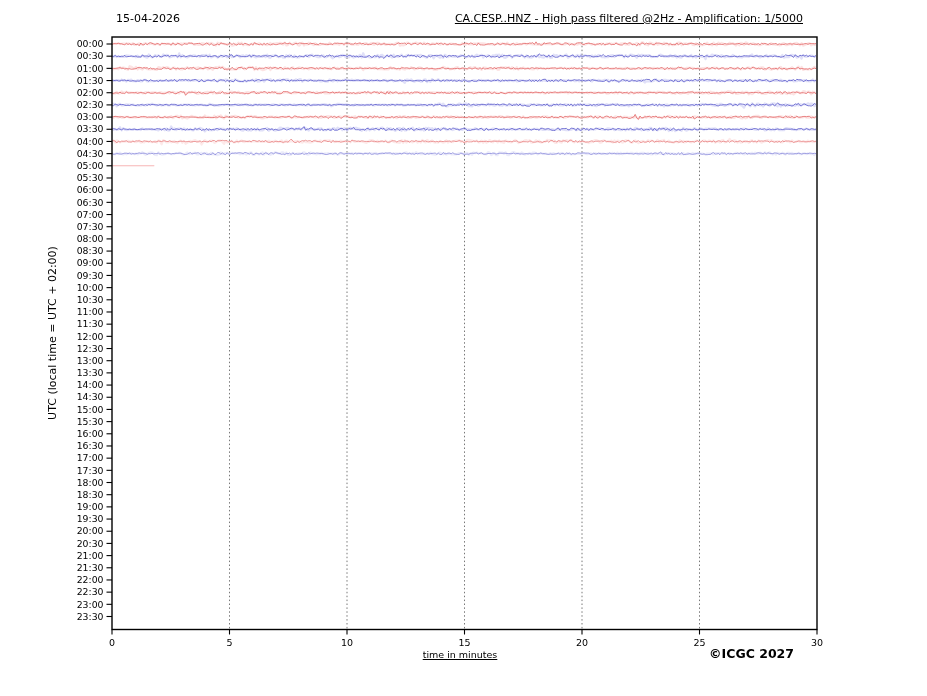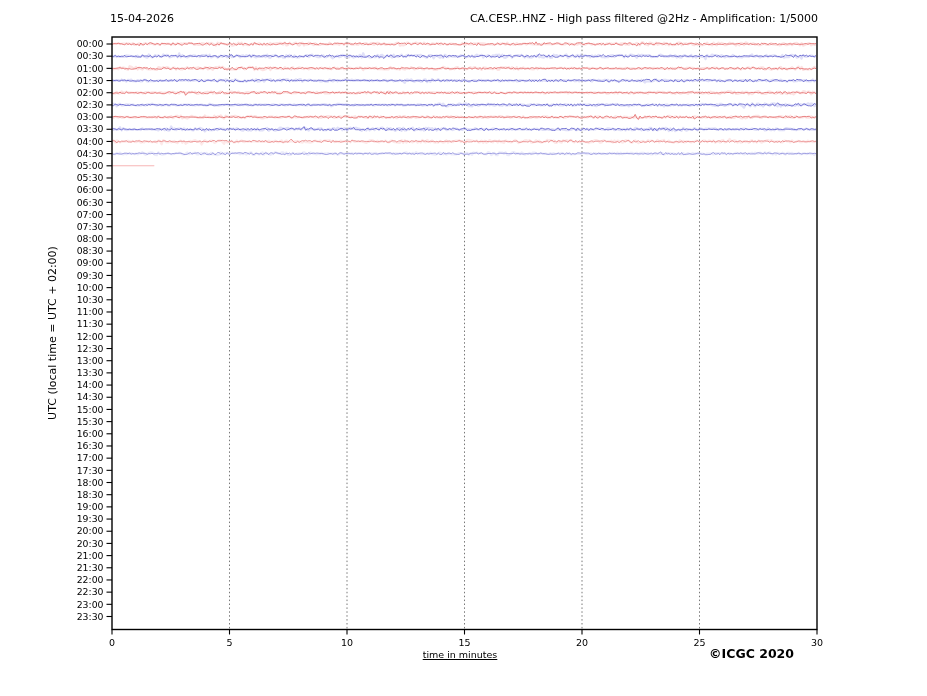--- a/index.html
+++ b/index.html
@@ -1,36 +1,36 @@
 <!DOCTYPE html>
 <html><head>
 <meta charset="utf-8">
 <style>
   html,body{margin:0;padding:0;background:#ffffff;}
   body{width:927px;height:696px;position:relative;overflow:hidden;
        font-family:"DejaVu Sans",sans-serif;color:#000;}
   .abs{position:absolute;white-space:nowrap;}
-  .hdr{font-size:11px;top:12px;}
+  .hdr{font-size:11px;top:12px;margin-left:6px;}
   #hdr-date{left:110px;}
-  #hdr-title{right:109px;text-align:right;}
+  #hdr-title{right:124px;text-align:right;text-decoration:underline;}
   #y-axis-title{left:52px;top:333px;transform:translate(-50%,-50%) rotate(-90deg);
                 font-size:11px;}
   #x-axis-title{left:460px;top:649px;transform:translateX(-50%);font-size:9.5px;text-decoration:underline;}
   #copyright{right:133px;top:646px;font-size:12.5px;font-weight:bold;}
   svg{position:absolute;left:0;top:0;}
   svg text{font-family:"DejaVu Sans",sans-serif;}
 </style>
 </head>
 <body>
 
 <div class="abs hdr" id="hdr-date">15-04-2026</div>
 <div class="abs hdr" id="hdr-title">CA.CESP..HNZ - High pass filtered @2Hz - Amplification: 1/5000</div>
 <div class="abs" id="y-axis-title">UTC (local time = UTC + 02:00)</div>
 <div class="abs" id="x-axis-title">time in minutes</div>
-<div class="abs" id="copyright">©ICGC 2020</div>
+<div class="abs" id="copyright">©ICGC 2027</div>
 
 <svg id="plot" width="927" height="696" viewBox="0 0 927 696">
     <line x1="229.5" y1="38" x2="229.5" y2="628.5" stroke="#555555" stroke-width="0.8" stroke-dasharray="1.5 2.4"></line>
     <line x1="347" y1="38" x2="347" y2="628.5" stroke="#555555" stroke-width="0.8" stroke-dasharray="1.5 2.4"></line>
     <line x1="464.5" y1="38" x2="464.5" y2="628.5" stroke="#555555" stroke-width="0.8" stroke-dasharray="1.5 2.4"></line>
     <line x1="582" y1="38" x2="582" y2="628.5" stroke="#555555" stroke-width="0.8" stroke-dasharray="1.5 2.4"></line>
     <line x1="699.5" y1="38" x2="699.5" y2="628.5" stroke="#555555" stroke-width="0.8" stroke-dasharray="1.5 2.4"></line>
     <path d="M112.0,43.86 L113.6,43.82 L115.2,43.47 L116.8,43.81 L118.4,43.10 L120.0,44.04 L121.6,43.93 L123.2,43.56 L124.8,43.59 L126.4,44.31 L128.0,43.44 L129.6,43.76 L131.2,44.17 L132.8,43.09 L134.4,44.96 L136.0,44.30 L137.6,44.15 L139.2,43.26 L140.8,44.29 L142.4,44.43 L144.0,43.56 L145.6,43.25 L147.2,43.74 L148.8,44.21 L150.4,43.89 L152.0,43.59 L153.6,44.40 L155.2,44.53 L156.8,43.63 L158.4,44.35 L160.0,44.43 L161.6,43.63 L163.2,43.89 L164.8,44.42 L166.4,43.83 L168.0,43.49 L169.6,43.82 L171.2,43.98 L172.8,44.10 L174.4,44.33 L176.0,43.87 L177.6,43.44 L179.2,44.20 L180.8,43.43 L182.4,43.84 L184.0,43.36 L185.6,43.29 L187.2,43.68 L188.8,43.00 L190.4,43.18 L192.0,43.44 L193.6,44.35 L195.2,44.83 L196.8,44.30 L198.4,44.97 L200.0,44.58 L201.6,43.22 L203.2,43.30 L204.8,43.83 L206.4,44.59 L208.0,42.99 L209.6,44.01 L211.2,42.95 L212.8,43.60 L214.4,44.54 L216.0,45.54 L217.6,42.67 L219.2,43.92 L220.8,42.87 L222.4,43.71 L224.0,43.91 L225.6,44.28 L227.2,43.73 L228.8,44.27 L230.4,44.39 L232.0,45.59 L233.6,45.45 L235.2,43.76 L236.8,44.64 L238.4,42.75 L240.0,43.83 L241.6,42.74 L243.2,45.27 L244.8,44.13 L246.4,44.63 L248.0,45.19 L249.6,44.81 L251.2,43.89 L252.8,43.79 L254.4,42.87 L256.0,44.17 L257.6,43.75 L259.2,43.27 L260.8,44.16 L262.4,44.85 L264.0,43.46 L265.6,45.01 L267.2,45.16 L268.8,44.15 L270.4,42.96 L272.0,44.66 L273.6,43.51 L275.2,43.50 L276.8,43.11 L278.4,43.42 L280.0,42.84 L281.6,43.05 L283.2,44.60 L284.8,42.54 L286.4,45.45 L288.0,44.86 L289.6,42.69 L291.2,44.24 L292.8,43.70 L294.4,43.08 L296.0,42.57 L297.6,44.74 L299.2,45.68 L300.8,44.16 L302.4,42.64 L304.0,45.54 L305.6,43.94 L307.2,44.62 L308.8,42.68 L310.4,43.91 L312.0,44.06 L313.6,45.22 L315.2,43.22 L316.8,44.95 L318.4,44.72 L320.0,44.92 L321.6,44.04 L323.2,44.23 L324.8,44.09 L326.4,44.68 L328.0,44.58 L329.6,42.72 L331.2,44.18 L332.8,44.49 L334.4,44.08 L336.0,44.11 L337.6,43.89 L339.2,44.82 L340.8,43.62 L342.4,43.64 L344.0,44.78 L345.6,43.03 L347.2,44.58 L348.8,43.13 L350.4,43.80 L352.0,44.69 L353.6,44.73 L355.2,43.74 L356.8,44.74 L358.4,44.83 L360.0,43.22 L361.6,44.29 L363.2,44.79 L364.8,43.19 L366.4,43.14 L368.0,44.66 L369.6,44.14 L371.2,42.99 L372.8,44.39 L374.4,44.88 L376.0,43.00 L377.6,42.92 L379.2,43.19 L380.8,44.68 L382.4,44.08 L384.0,43.05 L385.6,44.96 L387.2,44.36 L388.8,43.86 L390.4,43.96 L392.0,44.29 L393.6,43.96 L395.2,43.44 L396.8,42.75 L398.4,42.89 L400.0,45.61 L401.6,45.02 L403.2,45.32 L404.8,45.04 L406.4,42.82 L408.0,42.66 L409.6,43.40 L411.2,44.42 L412.8,43.33 L414.4,43.24 L416.0,42.59 L417.6,43.21 L419.2,43.47 L420.8,43.30 L422.4,44.05 L424.0,42.61 L425.6,43.69 L427.2,44.19 L428.8,44.45 L430.4,44.91 L432.0,43.45 L433.6,43.68 L435.2,44.01 L436.8,43.53 L438.4,43.45 L440.0,44.74 L441.6,44.06 L443.2,43.90 L444.8,43.94 L446.4,44.14 L448.0,44.54 L449.6,43.73 L451.2,43.60 L452.8,43.78 L454.4,44.56 L456.0,44.36 L457.6,44.75 L459.2,44.77 L460.8,44.75 L462.4,43.02 L464.0,44.75 L465.6,44.84 L467.2,43.62 L468.8,44.22 L470.4,44.28 L472.0,44.48 L473.6,43.39 L475.2,43.49 L476.8,43.57 L478.4,43.05 L480.0,43.47 L481.6,43.35 L483.2,43.45 L484.8,43.57 L486.4,44.38 L488.0,44.02 L489.6,44.50 L491.2,44.12 L492.8,44.68 L494.4,44.59 L496.0,43.96 L497.6,43.61 L499.2,44.32 L500.8,43.57 L502.4,43.86 L504.0,43.47 L505.6,44.89 L507.2,42.54 L508.8,44.18 L510.4,44.74 L512.0,44.05 L513.6,44.88 L515.2,44.16 L516.8,43.11 L518.4,44.28 L520.0,44.37 L521.6,44.30 L523.2,43.50 L524.8,43.23 L526.4,44.64 L528.0,43.54 L529.6,43.97 L531.2,44.05 L532.8,44.47 L534.4,44.23 L536.0,44.53 L537.6,44.51 L539.2,44.54 L540.8,44.42 L542.4,43.79 L544.0,43.68 L545.6,44.26 L547.2,43.85 L548.8,44.10 L550.4,44.28 L552.0,44.43 L553.6,43.96 L555.2,43.65 L556.8,44.02 L558.4,43.44 L560.0,43.67 L561.6,44.63 L563.2,44.48 L564.8,44.35 L566.4,43.78 L568.0,43.65 L569.6,43.55 L571.2,44.23 L572.8,44.31 L574.4,43.74 L576.0,44.44 L577.6,44.68 L579.2,43.35 L580.8,44.45 L582.4,44.44 L584.0,44.59 L585.6,44.62 L587.2,43.84 L588.8,43.14 L590.4,44.17 L592.0,44.61 L593.6,43.73 L595.2,44.98 L596.8,44.22 L598.4,43.92 L600.0,44.43 L601.6,43.38 L603.2,44.19 L604.8,44.78 L606.4,43.53 L608.0,43.55 L609.6,43.98 L611.2,43.47 L612.8,43.99 L614.4,43.67 L616.0,42.97 L617.6,43.87 L619.2,44.28 L620.8,43.35 L622.4,43.43 L624.0,43.27 L625.6,44.63 L627.2,44.29 L628.8,44.97 L630.4,43.57 L632.0,43.85 L633.6,44.36 L635.2,43.95 L636.8,42.84 L638.4,44.41 L640.0,45.26 L641.6,42.44 L643.2,42.41 L644.8,44.19 L646.4,44.56 L648.0,45.34 L649.6,42.69 L651.2,42.95 L652.8,43.51 L654.4,44.86 L656.0,42.58 L657.6,44.79 L659.2,44.27 L660.8,43.80 L662.4,44.51 L664.0,42.59 L665.6,44.68 L667.2,43.46 L668.8,45.32 L670.4,43.45 L672.0,45.06 L673.6,45.03 L675.2,44.16 L676.8,44.44 L678.4,42.54 L680.0,42.60 L681.6,45.22 L683.2,43.66 L684.8,43.65 L686.4,43.41 L688.0,44.43 L689.6,43.06 L691.2,43.04 L692.8,44.96 L694.4,45.20 L696.0,43.17 L697.6,45.01 L699.2,43.50 L700.8,45.15 L702.4,45.17 L704.0,44.81 L705.6,43.95 L707.2,42.65 L708.8,44.56 L710.4,44.35 L712.0,45.38 L713.6,42.62 L715.2,44.41 L716.8,45.27 L718.4,42.67 L720.0,44.01 L721.6,42.97 L723.2,43.46 L724.8,45.14 L726.4,45.09 L728.0,44.29 L729.6,42.71 L731.2,43.49 L732.8,43.09 L734.4,44.24 L736.0,45.57 L737.6,43.55 L739.2,45.35 L740.8,42.97 L742.4,43.08 L744.0,45.20 L745.6,42.29 L747.2,42.97 L748.8,44.11 L750.4,44.52 L752.0,43.64 L753.6,43.22 L755.2,44.92 L756.8,43.95 L758.4,45.25 L760.0,45.12 L761.6,44.69 L763.2,43.57 L764.8,44.02 L766.4,44.72 L768.0,44.93 L769.6,44.76 L771.2,43.04 L772.8,44.50 L774.4,44.43 L776.0,45.00 L777.6,44.78 L779.2,45.30 L780.8,45.13 L782.4,43.45 L784.0,43.07 L785.6,45.14 L787.2,45.04 L788.8,44.57 L790.4,43.47 L792.0,45.11 L793.6,43.79 L795.2,43.03 L796.8,42.93 L798.4,44.11 L800.0,45.26 L801.6,43.19 L803.2,45.63 L804.8,44.96 L806.4,44.32 L808.0,43.31 L809.6,43.01 L811.2,45.40 L812.8,44.04 L814.4,44.86 L816.0,44.65" fill="none" stroke="#f6a8a8" stroke-width="2.2" stroke-opacity="0.32" stroke-linejoin="round"></path>
     <path d="M112.0,44.64 L113.6,43.62 L115.2,43.64 L116.8,43.68 L118.4,43.34 L120.0,43.76 L121.6,43.75 L123.2,44.42 L124.8,44.74 L126.4,43.28 L128.0,44.49 L129.6,43.73 L131.2,44.80 L132.8,44.05 L134.4,43.79 L136.0,44.90 L137.6,44.10 L139.2,45.75 L140.8,43.01 L142.4,44.89 L144.0,44.84 L145.6,43.35 L147.2,44.76 L148.8,43.18 L150.4,42.67 L152.0,43.29 L153.6,43.86 L155.2,44.47 L156.8,43.69 L158.4,43.62 L160.0,45.31 L161.6,43.37 L163.2,43.52 L164.8,43.44 L166.4,43.96 L168.0,43.80 L169.6,44.06 L171.2,45.27 L172.8,42.78 L174.4,44.08 L176.0,45.04 L177.6,43.15 L179.2,43.70 L180.8,44.84 L182.4,45.27 L184.0,43.58 L185.6,44.02 L187.2,44.26 L188.8,42.99 L190.4,43.25 L192.0,43.12 L193.6,44.15 L195.2,43.84 L196.8,43.57 L198.4,43.44 L200.0,43.27 L201.6,45.03 L203.2,45.02 L204.8,44.16 L206.4,43.01 L208.0,43.73 L209.6,45.13 L211.2,43.43 L212.8,45.26 L214.4,45.24 L216.0,44.61 L217.6,43.90 L219.2,45.13 L220.8,42.89 L222.4,43.51 L224.0,43.82 L225.6,44.19 L227.2,45.07 L228.8,43.96 L230.4,43.15 L232.0,44.50 L233.6,43.29 L235.2,44.62 L236.8,45.04 L238.4,43.88 L240.0,44.36 L241.6,43.93 L243.2,44.58 L244.8,43.21 L246.4,43.82 L248.0,44.43 L249.6,45.19 L251.2,43.54 L252.8,45.25 L254.4,42.78 L256.0,43.59 L257.6,44.10 L259.2,44.86 L260.8,43.89 L262.4,44.84 L264.0,43.51 L265.6,44.53 L267.2,43.33 L268.8,44.44 L270.4,45.01 L272.0,44.10 L273.6,43.98 L275.2,44.61 L276.8,44.62 L278.4,44.09 L280.0,43.69 L281.6,43.98 L283.2,43.44 L284.8,42.77 L286.4,43.48 L288.0,43.74 L289.6,43.21 L291.2,44.06 L292.8,44.94 L294.4,44.09 L296.0,43.36 L297.6,43.79 L299.2,43.04 L300.8,43.11 L302.4,43.55 L304.0,43.72 L305.6,43.53 L307.2,43.46 L308.8,44.51 L310.4,43.19 L312.0,43.59 L313.6,43.45 L315.2,44.54 L316.8,44.13 L318.4,44.72 L320.0,43.12 L321.6,43.85 L323.2,43.93 L324.8,44.32 L326.4,44.21 L328.0,44.42 L329.6,44.26 L331.2,43.95 L332.8,44.58 L334.4,42.95 L336.0,43.32 L337.6,43.15 L339.2,43.36 L340.8,43.50 L342.4,43.50 L344.0,44.37 L345.6,43.26 L347.2,43.43 L348.8,43.23 L350.4,44.10 L352.0,44.02 L353.6,44.13 L355.2,42.96 L356.8,43.88 L358.4,43.25 L360.0,42.99 L361.6,43.89 L363.2,43.24 L364.8,44.57 L366.4,44.07 L368.0,44.45 L369.6,44.24 L371.2,44.49 L372.8,43.03 L374.4,43.16 L376.0,43.82 L377.6,44.78 L379.2,43.83 L380.8,44.29 L382.4,44.16 L384.0,43.60 L385.6,44.20 L387.2,44.36 L388.8,44.52 L390.4,44.83 L392.0,44.01 L393.6,44.92 L395.2,44.78 L396.8,43.72 L398.4,42.90 L400.0,43.59 L401.6,43.27 L403.2,43.40 L404.8,42.95 L406.4,44.58 L408.0,43.02 L409.6,43.58 L411.2,44.78 L412.8,43.89 L414.4,43.40 L416.0,43.38 L417.6,45.07 L419.2,43.30 L420.8,43.12 L422.4,44.45 L424.0,43.76 L425.6,44.46 L427.2,43.23 L428.8,43.65 L430.4,44.57 L432.0,44.21 L433.6,44.23 L435.2,44.44 L436.8,43.15 L438.4,44.25 L440.0,43.19 L441.6,43.25 L443.2,44.64 L444.8,43.16 L446.4,44.82 L448.0,44.63 L449.6,43.79 L451.2,44.46 L452.8,44.03 L454.4,43.91 L456.0,43.84 L457.6,44.54 L459.2,44.81 L460.8,44.72 L462.4,44.02 L464.0,43.59 L465.6,43.06 L467.2,43.43 L468.8,44.17 L470.4,43.03 L472.0,43.31 L473.6,44.66 L475.2,44.10 L476.8,45.50 L478.4,42.94 L480.0,44.88 L481.6,44.86 L483.2,45.04 L484.8,44.98 L486.4,44.38 L488.0,43.98 L489.6,43.98 L491.2,43.65 L492.8,43.64 L494.4,44.93 L496.0,44.45 L497.6,43.10 L499.2,44.05 L500.8,44.68 L502.4,43.33 L504.0,43.68 L505.6,43.97 L507.2,44.06 L508.8,44.46 L510.4,44.89 L512.0,43.88 L513.6,43.35 L515.2,44.82 L516.8,44.57 L518.4,44.24 L520.0,43.91 L521.6,44.15 L523.2,43.64 L524.8,43.54 L526.4,43.54 L528.0,43.81 L529.6,43.04 L531.2,43.23 L532.8,42.67 L534.4,44.40 L536.0,41.85 L537.6,44.32 L539.2,43.66 L540.8,45.13 L542.4,45.04 L544.0,42.81 L545.6,43.63 L547.2,43.33 L548.8,43.07 L550.4,42.86 L552.0,44.27 L553.6,44.09 L555.2,43.64 L556.8,42.88 L558.4,43.19 L560.0,44.15 L561.6,44.51 L563.2,44.28 L564.8,42.89 L566.4,43.03 L568.0,43.70 L569.6,45.13 L571.2,43.90 L572.8,44.15 L574.4,45.21 L576.0,43.33 L577.6,42.90 L579.2,42.82 L580.8,42.75 L582.4,44.17 L584.0,44.56 L585.6,43.51 L587.2,43.42 L588.8,43.17 L590.4,43.54 L592.0,43.73 L593.6,44.47 L595.2,44.90 L596.8,44.08 L598.4,44.12 L600.0,43.33 L601.6,44.81 L603.2,43.29 L604.8,44.80 L606.4,44.36 L608.0,44.05 L609.6,43.29 L611.2,44.66 L612.8,44.38 L614.4,44.51 L616.0,42.97 L617.6,44.03 L619.2,44.64 L620.8,45.00 L622.4,44.98 L624.0,43.42 L625.6,43.23 L627.2,44.08 L628.8,42.96 L630.4,42.81 L632.0,44.81 L633.6,44.22 L635.2,44.56 L636.8,45.96 L638.4,43.46 L640.0,44.68 L641.6,42.91 L643.2,43.21 L644.8,44.29 L646.4,43.09 L648.0,43.81 L649.6,43.90 L651.2,43.81 L652.8,44.76 L654.4,44.49 L656.0,43.16 L657.6,43.10 L659.2,43.06 L660.8,43.51 L662.4,43.92 L664.0,44.45 L665.6,43.27 L667.2,43.35 L668.8,44.32 L670.4,43.86 L672.0,44.70 L673.6,44.37 L675.2,44.92 L676.8,42.89 L678.4,44.90 L680.0,43.63 L681.6,42.96 L683.2,44.92 L684.8,44.10 L686.4,44.46 L688.0,43.92 L689.6,43.63 L691.2,43.22 L692.8,43.45 L694.4,43.85 L696.0,44.36 L697.6,43.65 L699.2,44.91 L700.8,43.68 L702.4,44.70 L704.0,43.13 L705.6,44.06 L707.2,44.40 L708.8,44.61 L710.4,44.33 L712.0,43.56 L713.6,44.58 L715.2,44.35 L716.8,43.87 L718.4,44.39 L720.0,44.07 L721.6,44.48 L723.2,44.36 L724.8,43.59 L726.4,44.05 L728.0,44.01 L729.6,44.12 L731.2,43.88 L732.8,43.82 L734.4,44.13 L736.0,43.90 L737.6,43.73 L739.2,43.32 L740.8,44.39 L742.4,44.39 L744.0,43.48 L745.6,44.10 L747.2,43.94 L748.8,44.44 L750.4,43.39 L752.0,44.33 L753.6,44.39 L755.2,44.00 L756.8,44.40 L758.4,43.58 L760.0,44.72 L761.6,43.24 L763.2,43.96 L764.8,43.41 L766.4,43.85 L768.0,44.60 L769.6,43.59 L771.2,44.36 L772.8,43.90 L774.4,43.80 L776.0,43.48 L777.6,44.67 L779.2,43.86 L780.8,44.29 L782.4,44.32 L784.0,44.45 L785.6,43.78 L787.2,44.15 L788.8,43.79 L790.4,43.85 L792.0,44.18 L793.6,43.74 L795.2,44.24 L796.8,44.45 L798.4,44.14 L800.0,44.37 L801.6,44.26 L803.2,44.12 L804.8,43.62 L806.4,43.61 L808.0,44.31 L809.6,43.63 L811.2,43.62 L812.8,43.68 L814.4,43.75 L816.0,43.59" fill="none" stroke="#e05c5c" stroke-width="0.95" stroke-opacity="0.8" stroke-linejoin="round"></path>
     <path d="M112.0,55.43 L113.6,56.96 L115.2,55.71 L116.8,57.04 L118.4,56.41 L120.0,56.87 L121.6,56.70 L123.2,56.99 L124.8,56.87 L126.4,55.33 L128.0,55.71 L129.6,55.73 L131.2,56.03 L132.8,56.54 L134.4,56.26 L136.0,57.27 L137.6,55.63 L139.2,56.79 L140.8,56.91 L142.4,55.25 L144.0,56.58 L145.6,57.24 L147.2,57.74 L148.8,54.48 L150.4,56.40 L152.0,57.44 L153.6,56.74 L155.2,55.04 L156.8,56.17 L158.4,55.26 L160.0,56.80 L161.6,56.97 L163.2,54.53 L164.8,56.19 L166.4,54.85 L168.0,55.15 L169.6,57.32 L171.2,57.01 L172.8,55.83 L174.4,56.29 L176.0,55.58 L177.6,57.27 L179.2,53.29 L180.8,57.31 L182.4,55.03 L184.0,56.56 L185.6,56.73 L187.2,57.49 L188.8,56.80 L190.4,55.29 L192.0,56.40 L193.6,55.24 L195.2,55.60 L196.8,56.18 L198.4,56.09 L200.0,57.15 L201.6,55.19 L203.2,55.17 L204.8,55.35 L206.4,54.88 L208.0,57.17 L209.6,54.69 L211.2,57.48 L212.8,56.70 L214.4,56.03 L216.0,56.24 L217.6,57.74 L219.2,56.07 L220.8,55.94 L222.4,56.89 L224.0,55.67 L225.6,56.08 L227.2,57.32 L228.8,55.98 L230.4,55.44 L232.0,57.27 L233.6,56.94 L235.2,56.31 L236.8,55.29 L238.4,55.59 L240.0,57.38 L241.6,55.50 L243.2,55.26 L244.8,56.64 L246.4,55.16 L248.0,56.24 L249.6,55.30 L251.2,57.18 L252.8,54.90 L254.4,56.77 L256.0,57.50 L257.6,56.75 L259.2,56.93 L260.8,56.60 L262.4,56.82 L264.0,55.36 L265.6,57.15 L267.2,54.70 L268.8,57.43 L270.4,57.89 L272.0,55.60 L273.6,55.89 L275.2,54.86 L276.8,56.32 L278.4,57.12 L280.0,56.97 L281.6,55.93 L283.2,57.62 L284.8,57.71 L286.4,55.16 L288.0,57.04 L289.6,54.95 L291.2,56.84 L292.8,57.15 L294.4,55.51 L296.0,57.38 L297.6,57.40 L299.2,57.43 L300.8,56.27 L302.4,56.70 L304.0,56.70 L305.6,55.58 L307.2,55.02 L308.8,57.00 L310.4,55.91 L312.0,54.69 L313.6,55.95 L315.2,56.08 L316.8,56.89 L318.4,57.10 L320.0,57.09 L321.6,56.34 L323.2,55.36 L324.8,57.11 L326.4,57.17 L328.0,56.29 L329.6,55.42 L331.2,57.10 L332.8,58.28 L334.4,56.47 L336.0,56.70 L337.6,55.60 L339.2,57.15 L340.8,56.78 L342.4,54.83 L344.0,55.59 L345.6,57.29 L347.2,56.19 L348.8,57.47 L350.4,55.78 L352.0,56.57 L353.6,57.70 L355.2,56.23 L356.8,57.00 L358.4,56.15 L360.0,54.98 L361.6,57.53 L363.2,53.25 L364.8,56.87 L366.4,56.44 L368.0,56.53 L369.6,57.47 L371.2,57.58 L372.8,56.65 L374.4,57.13 L376.0,57.19 L377.6,54.80 L379.2,57.58 L380.8,55.00 L382.4,54.89 L384.0,56.63 L385.6,56.58 L387.2,55.23 L388.8,56.30 L390.4,56.25 L392.0,57.51 L393.6,54.76 L395.2,56.35 L396.8,56.43 L398.4,56.83 L400.0,55.72 L401.6,54.61 L403.2,56.86 L404.8,56.27 L406.4,55.53 L408.0,54.86 L409.6,56.15 L411.2,55.04 L412.8,55.90 L414.4,55.60 L416.0,55.32 L417.6,55.11 L419.2,55.38 L420.8,54.90 L422.4,56.44 L424.0,56.36 L425.6,57.30 L427.2,57.60 L428.8,55.35 L430.4,55.07 L432.0,55.60 L433.6,58.25 L435.2,56.12 L436.8,55.31 L438.4,56.66 L440.0,57.75 L441.6,56.55 L443.2,57.77 L444.8,54.82 L446.4,55.65 L448.0,57.10 L449.6,56.11 L451.2,56.14 L452.8,56.70 L454.4,56.36 L456.0,56.65 L457.6,56.01 L459.2,56.78 L460.8,55.21 L462.4,55.84 L464.0,55.71 L465.6,57.43 L467.2,57.03 L468.8,56.20 L470.4,56.37 L472.0,55.51 L473.6,57.27 L475.2,55.61 L476.8,54.63 L478.4,56.11 L480.0,55.42 L481.6,54.78 L483.2,57.56 L484.8,55.79 L486.4,56.19 L488.0,55.11 L489.6,56.35 L491.2,57.20 L492.8,55.34 L494.4,55.49 L496.0,54.88 L497.6,54.94 L499.2,54.52 L500.8,56.91 L502.4,54.56 L504.0,57.58 L505.6,57.80 L507.2,56.79 L508.8,55.50 L510.4,55.01 L512.0,57.62 L513.6,56.61 L515.2,55.67 L516.8,55.45 L518.4,55.20 L520.0,55.64 L521.6,54.85 L523.2,56.30 L524.8,57.53 L526.4,55.29 L528.0,57.20 L529.6,57.30 L531.2,57.71 L532.8,57.01 L534.4,55.78 L536.0,56.66 L537.6,55.13 L539.2,57.26 L540.8,56.57 L542.4,57.51 L544.0,57.59 L545.6,55.82 L547.2,57.21 L548.8,55.20 L550.4,57.93 L552.0,57.77 L553.6,54.72 L555.2,55.65 L556.8,55.04 L558.4,56.33 L560.0,55.43 L561.6,56.15 L563.2,56.12 L564.8,55.61 L566.4,54.46 L568.0,57.87 L569.6,56.40 L571.2,56.32 L572.8,55.01 L574.4,57.05 L576.0,55.78 L577.6,54.93 L579.2,57.36 L580.8,54.72 L582.4,57.20 L584.0,55.45 L585.6,55.34 L587.2,56.28 L588.8,55.96 L590.4,57.35 L592.0,55.41 L593.6,56.82 L595.2,55.47 L596.8,56.90 L598.4,54.98 L600.0,55.39 L601.6,57.09 L603.2,56.80 L604.8,57.48 L606.4,56.82 L608.0,57.09 L609.6,55.78 L611.2,55.27 L612.8,55.05 L614.4,56.98 L616.0,55.59 L617.6,55.18 L619.2,55.63 L620.8,54.94 L622.4,55.52 L624.0,57.39 L625.6,55.14 L627.2,56.30 L628.8,55.98 L630.4,54.65 L632.0,54.76 L633.6,55.21 L635.2,55.96 L636.8,57.88 L638.4,54.63 L640.0,55.58 L641.6,54.83 L643.2,55.15 L644.8,55.35 L646.4,55.44 L648.0,55.22 L649.6,55.15 L651.2,57.17 L652.8,56.70 L654.4,56.86 L656.0,56.83 L657.6,56.48 L659.2,55.01 L660.8,54.69 L662.4,55.45 L664.0,56.72 L665.6,56.77 L667.2,56.51 L668.8,56.91 L670.4,55.00 L672.0,56.41 L673.6,56.61 L675.2,55.14 L676.8,57.51 L678.4,55.93 L680.0,57.32 L681.6,57.60 L683.2,55.69 L684.8,55.03 L686.4,56.39 L688.0,56.78 L689.6,56.71 L691.2,54.86 L692.8,57.29 L694.4,56.32 L696.0,57.64 L697.6,56.46 L699.2,55.77 L700.8,56.43 L702.4,56.96 L704.0,56.76 L705.6,59.01 L707.2,55.01 L708.8,56.25 L710.4,55.99 L712.0,54.65 L713.6,55.08 L715.2,55.09 L716.8,55.14 L718.4,57.10 L720.0,55.84 L721.6,55.21 L723.2,56.38 L724.8,57.47 L726.4,56.70 L728.0,56.62 L729.6,57.09 L731.2,56.94 L732.8,54.98 L734.4,56.15 L736.0,56.24 L737.6,57.12 L739.2,56.91 L740.8,57.28 L742.4,57.30 L744.0,56.54 L745.6,56.48 L747.2,56.71 L748.8,56.83 L750.4,55.44 L752.0,54.51 L753.6,56.74 L755.2,56.61 L756.8,55.42 L758.4,56.28 L760.0,57.51 L761.6,56.85 L763.2,56.25 L764.8,56.41 L766.4,54.95 L768.0,57.09 L769.6,55.74 L771.2,56.02 L772.8,55.44 L774.4,55.31 L776.0,55.96 L777.6,56.88 L779.2,56.87 L780.8,56.74 L782.4,55.00 L784.0,57.56 L785.6,57.26 L787.2,56.85 L788.8,57.16 L790.4,55.64 L792.0,54.85 L793.6,55.58 L795.2,55.00 L796.8,57.59 L798.4,57.02 L800.0,55.97 L801.6,58.58 L803.2,55.06 L804.8,56.50 L806.4,56.87 L808.0,56.18 L809.6,55.89 L811.2,55.50 L812.8,55.87 L814.4,56.90 L816.0,55.71" fill="none" stroke="#a0a0e8" stroke-width="2.2" stroke-opacity="0.32" stroke-linejoin="round"></path>

